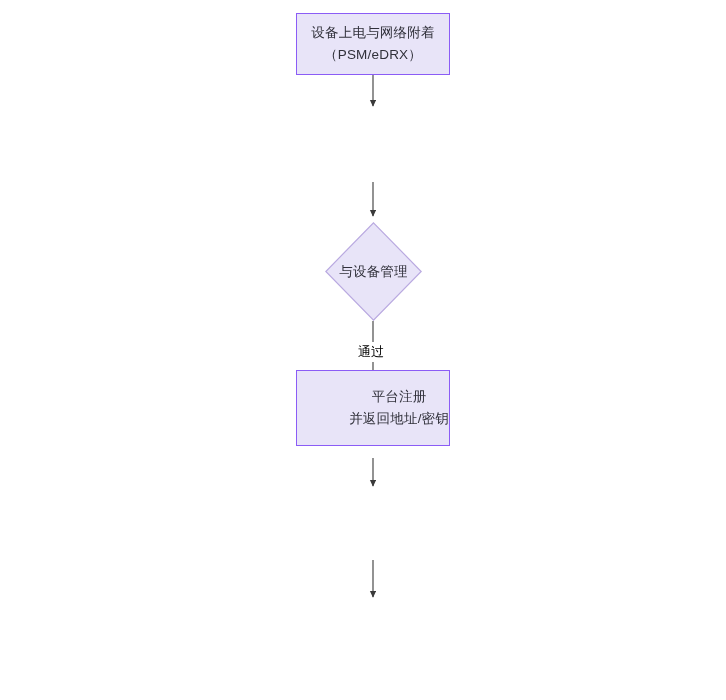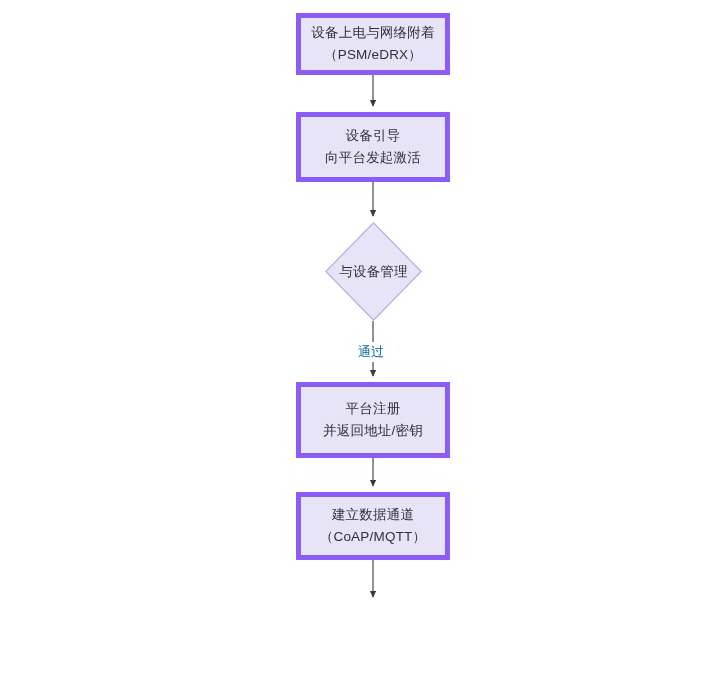--- a/index.html
+++ b/index.html
@@ -34,21 +34,21 @@
   .node {
     position: absolute;
     box-sizing: border-box;
     display: flex;
     align-items: center;
     justify-content: center;
   }
 
   .proc {
     background: #e8e4f8;
-    border: 5px solid #8b5cf6;
+    border: 1px solid #8b5cf6;
     width: 154px;
     left: 296px;
   }
 
   .node-label {
     text-align: center;
     color: #30303a;
     font-size: 13.5px;
     line-height: 22px;
     white-space: pre-line;
@@ -71,21 +71,21 @@
   }
   .decision .node-label {
     position: relative;
     z-index: 2;
   }
 
   
   .edge-label {
     position: absolute;
     background: #ffffff;
-    color: #0369a1;
+    color: #000000;
     font-size: 13px;
     line-height: 18px;
     padding: 1px 3px;
     white-space: nowrap;
     z-index: 5;
   }
 </style>
 </head>
 <body>
 
@@ -107,38 +107,30 @@
     <line x1="373" y1="458" x2="373" y2="486" stroke="#3a3a3a" stroke-width="1.1" marker-end="url(#arrowhead)"></line>
 
     <line x1="373" y1="560" x2="373" y2="597" stroke="#3a3a3a" stroke-width="1.1" marker-end="url(#arrowhead)"></line>
   </svg>
 
   <div class="node proc" style="top:13px; height:62px;">
     <div class="node-label">设备上电与网络附着
 （PSM/eDRX）</div>
   </div>
 
-  <div class="node proc" style="top:112px; height:70px;">
-    <div class="node-label">设备引导
-向平台发起激活</div>
-  </div>
 
   <div class="node decision">
     <svg class="diamond-shape" viewBox="0 0 97 99" width="97" height="99" xmlns="http://www.w3.org/2000/svg">
       <polygon points="48.5,0.8 96.2,49.5 48.5,98.2 0.8,49.5" fill="#e8e4f8" stroke="#b9a9e0" stroke-width="1.2"></polygon>
     </svg>
     <div class="node-label">与设备管理</div>
   </div>
 
   <div class="edge-label" style="left:355px; top:342px;">通过</div>
 
-  <div class="node proc" style="top:382px; height:76px;">
+  <div class="node proc" style="top:370px; height:76px;justify-content:flex-end;">
     <div class="node-label">平台注册
 并返回地址/密钥</div>
   </div>
 
-  <div class="node proc" style="top:492px; height:68px;">
-    <div class="node-label">建立数据通道
-（CoAP/MQTT）</div>
-  </div>
 
 
 </div>
 
 </body></html>

